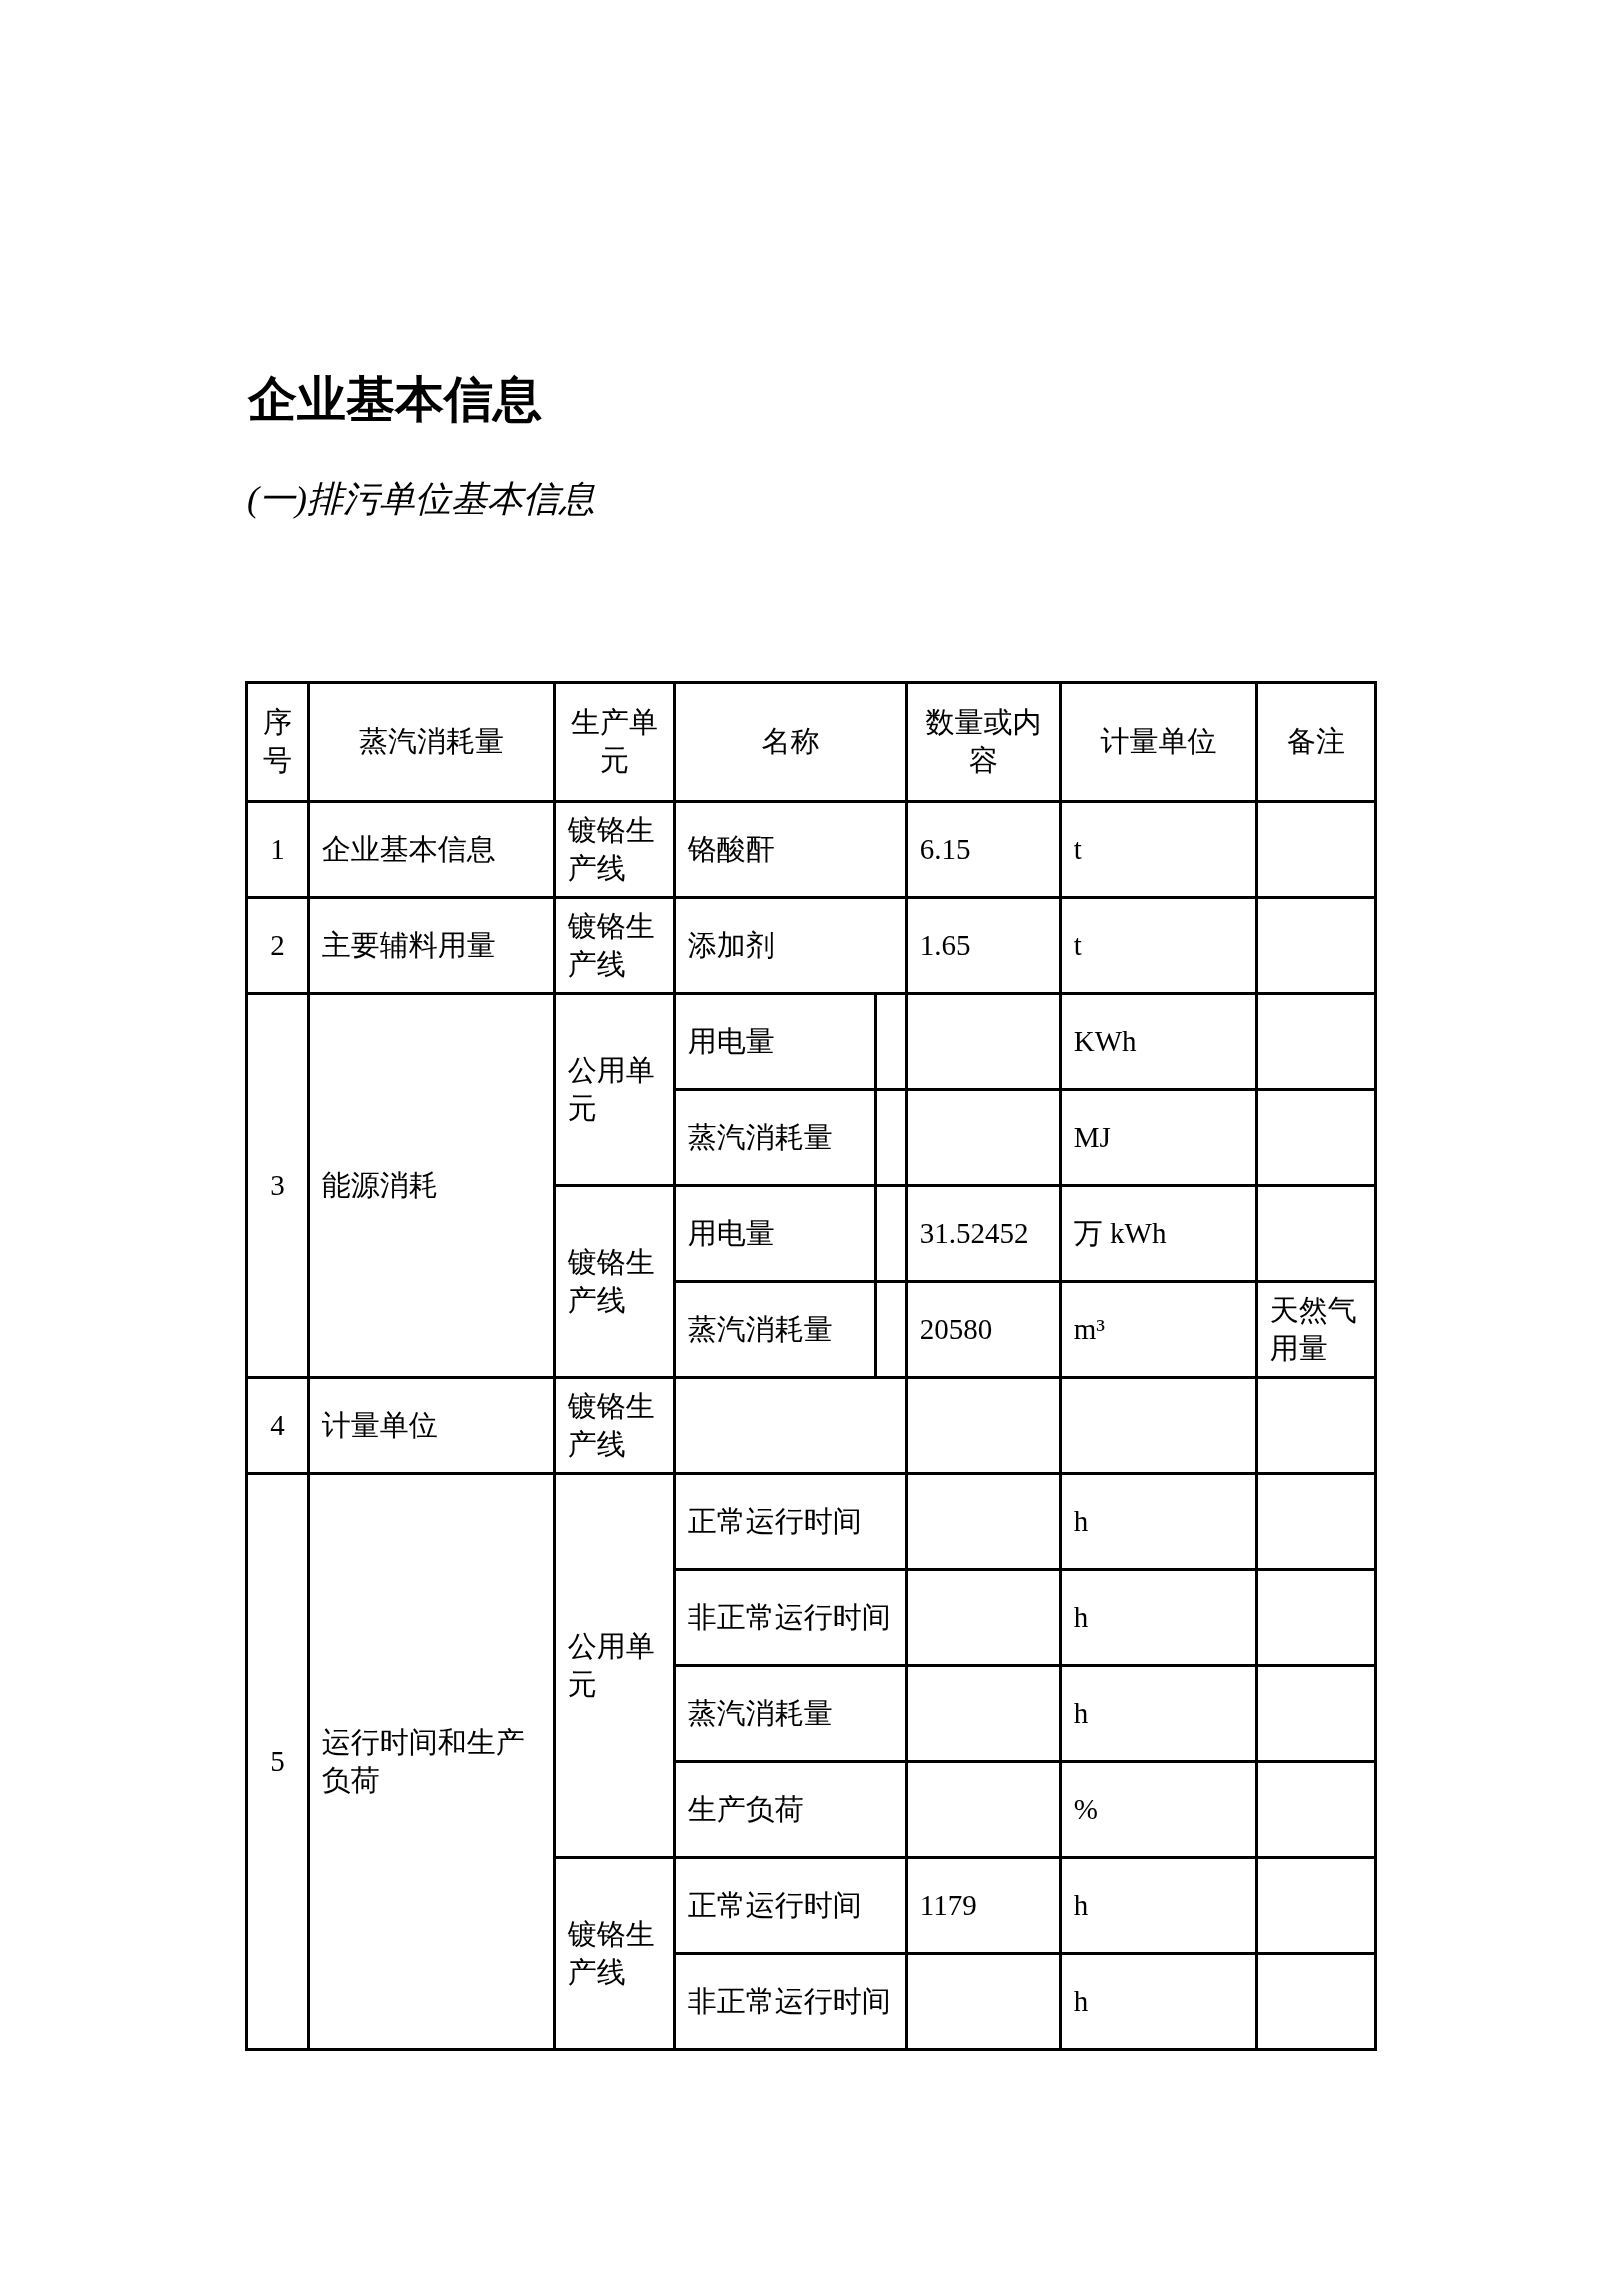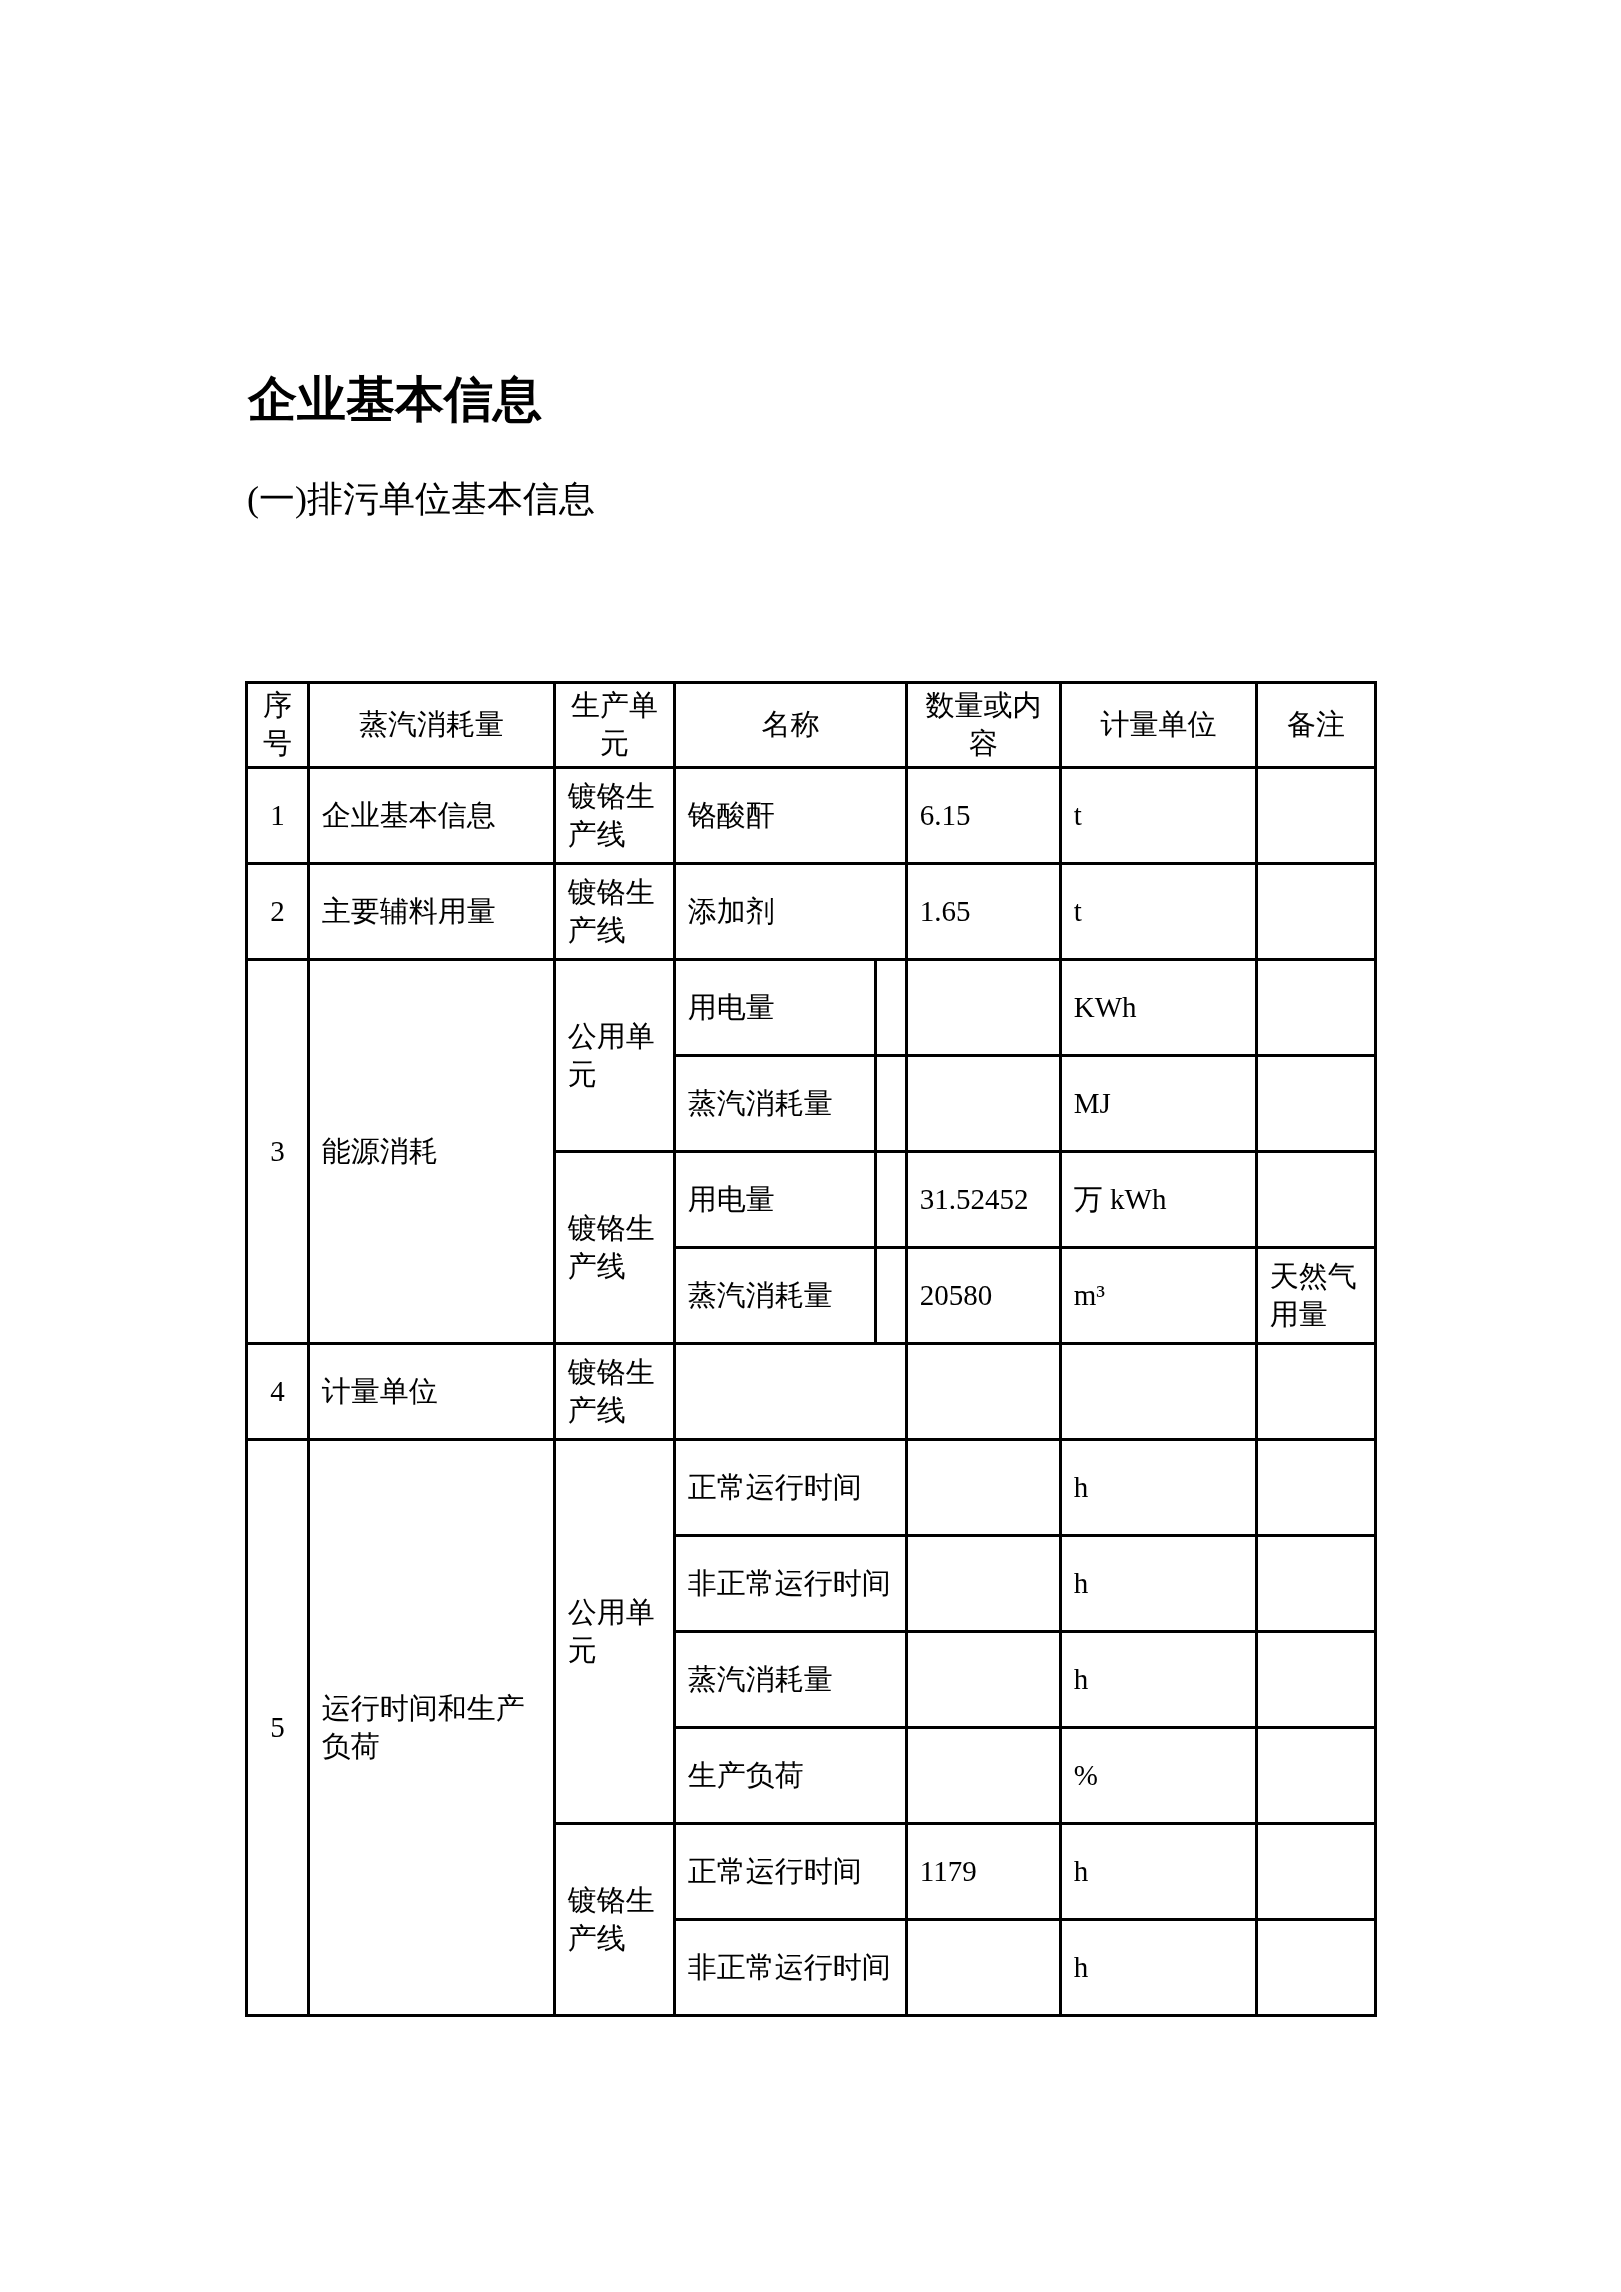--- a/index.html
+++ b/index.html
@@ -27,20 +27,21 @@
     white-space: nowrap;
   }
   .doc-subtitle {
     position: absolute;
     left: 247px;
     top: 478px;
     font-size: 36px;
     font-weight: normal;
     line-height: 1.2;
     white-space: nowrap;
+    font-style: italic;
   }
   .table-caption {
     position: absolute;
     left: 246px;
     top: 599px;
     font-size: 28px;
     font-weight: normal;
     line-height: 1.2;
     white-space: nowrap;
   }
@@ -60,21 +61,21 @@
     vertical-align: middle;
     text-align: left;
     padding: 2px 3.9px 2px 11.8px;
     overflow: hidden;
     word-break: break-all;
   }
   table.doc-table td.ctr {
     text-align: center;
     padding: 2px 5.9px;
   }
-  tr.h-header { height: 85px; padding-left: 28px; }
+  tr.h-header { height: 119px; padding-left: 28px; }
   tr.h-data   { height: 96px; }
 </style>
 </head>
 <body>
 
 <div class="page">
 
   <div class="doc-title">企业基本信息</div>
 
   <div class="doc-subtitle">(一)排污单位基本信息</div>

